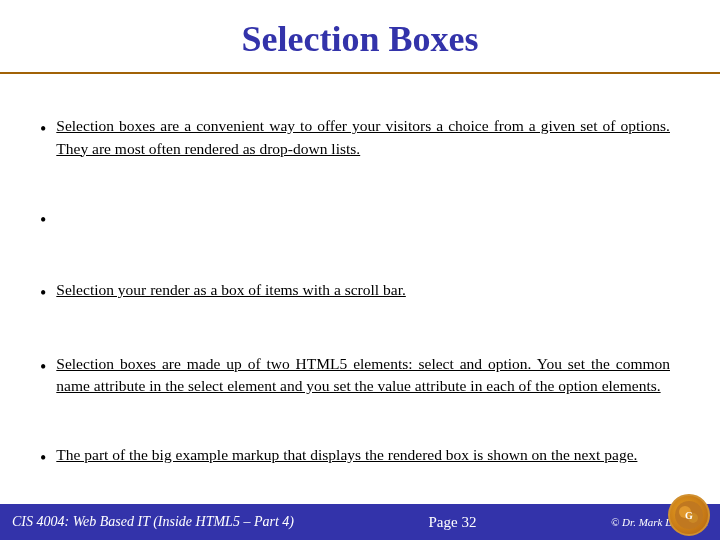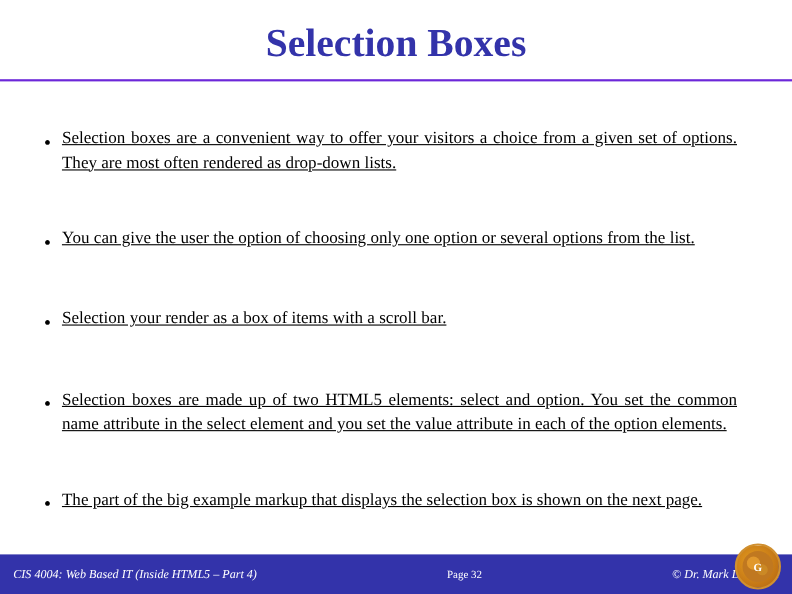--- a/index.html
+++ b/index.html
@@ -20,21 +20,21 @@
       flex-direction: column;
       position: relative;
     }
 
     .slide-title {
       text-align: center;
       font-size: 36px;
       color: #3333aa;
       font-weight: bold;
       padding: 18px 40px 12px 40px;
-      border-bottom: 2px solid #6d28d9;
+      border-bottom: 2px solid #a16207;
     }
 
     .slide-content {
       flex: 1;
       padding: 18px 50px 10px 40px;
       display: flex;
       flex-direction: column;
       justify-content: space-around;
     }
 
@@ -64,27 +64,27 @@
       background: #3333aa;
       display: flex;
       align-items: center;
       justify-content: space-between;
       padding: 0 12px;
       position: relative;
     }
 
     .footer-left {
       color: #fff;
-      font-size: 11px;
+      font-size: 14px;
       font-style: italic;
     }
 
     .footer-center {
       color: #fff;
-      font-size: 10px;
+      font-size: 15px;
     }
 
     .footer-right {
       color: #fff;
       font-size: 11px;
       font-style: italic;
     }
 
     .footer-logo {
       position: absolute;
@@ -118,36 +118,35 @@
 
   <div class="slide-content">
 
     <div class="bullet-item">
       <span class="bullet-dot">•</span>
       <span class="bullet-text">Selection boxes are a convenient way to offer your visitors a choice from a given set of options.  They are most often rendered as drop-down lists.</span>
     </div>
 
     <div class="bullet-item">
       <span class="bullet-dot">•</span>
-      <span class="bullet-text">You can give the user the option of choosing only one option or several options from the list.</span>
     </div>
 
     <div class="bullet-item">
       <span class="bullet-dot">•</span>
       <span class="bullet-text">Selection your render as a box of items with a scroll bar.</span>
     </div>
 
     <div class="bullet-item">
       <span class="bullet-dot">•</span>
       <span class="bullet-text">Selection boxes are made up of two HTML5 elements: select and option.  You set the common name attribute in the select element and you set the value attribute in each of the option elements.</span>
     </div>
 
     <div class="bullet-item">
       <span class="bullet-dot">•</span>
-      <span class="bullet-text">The part of the big example markup that displays the selection box is shown on the next page.</span>
+      <span class="bullet-text">The part of the big example markup that displays the rendered box is shown on the next page.</span>
     </div>
 
   </div>
 
   <div class="slide-footer">
     <span class="footer-left">CIS 4004: Web Based IT (Inside HTML5 – Part 4)</span>
     <span class="footer-center">Page 32</span>
     <span class="footer-right">© Dr. Mark Llewellyn</span>
     <div class="footer-logo">
       <div class="logo-circle">

